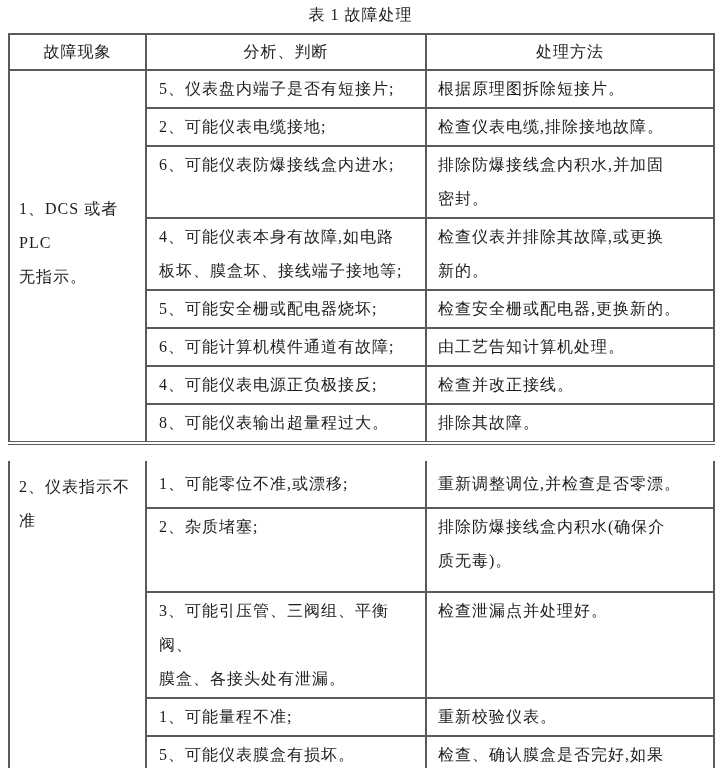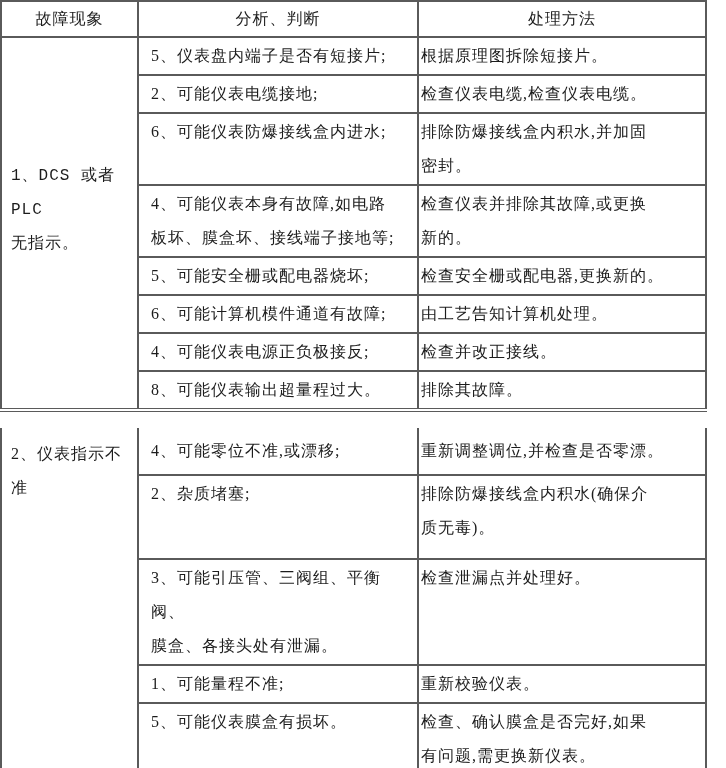--- a/index.html
+++ b/index.html
@@ -8,49 +8,50 @@
     font-family:"Liberation Serif","DejaVu Serif",serif;
     color:#1c1c1c;
   }
   .page { width:726px; height:768px; overflow:hidden; }
   .doc-title {
     width:705px; margin:5px 0 7px 8px;
     text-align:center; font-size:16px; letter-spacing:1px;
   }
   table.fault-table {
     border-collapse:collapse; table-layout:fixed;
-    width:705px; 
+    width:705px; margin-left:8px;
     font-size:16px; letter-spacing:1px;
   }
   table.t2 { margin-top:16px; }
   col.c1 { width:137px; }
   col.c2 { width:280px; }
   col.c3 { width:288px; }
   th, td {
     border:2px solid #5a5a5a;
     line-height:34px;
     white-space:pre-line;
     overflow:hidden;
   }
   th { font-weight:normal; text-align:center; padding:0; }
   td { vertical-align:top; text-align:left; }
   td.ph { padding:1px 6px 1px 9px; }
   td.an { padding:1px 8px 1px 12px; }
-  td.so { padding:1px 8px 1px 2px; }
+  td.so { padding:1px 8px 1px 11px; }
   td.vc { vertical-align:middle; }
-  .t1 td.ph { vertical-align:middle; padding-bottom:28px;font-family:Liberation Mono, monospace; }
+  .t1 td.ph { vertical-align:middle; padding-bottom:28px; }
   .t2 td.ph { vertical-align:top; padding-top:9px; }
   .t1 tr.last > td, .t1 td.bb { border-bottom:4px double #5a5a5a; }
   .t2 tr.first > td { border-top:none; }
 </style>
 </head>
 <body>
 
 <div class="page">
 
+  <div class="doc-title">表 1 故障处理</div>
 
   <table class="fault-table t1">
     <colgroup>
         <col class="c1">
         <col class="c2">
         <col class="c3">
       </colgroup>
     <tbody>
       <tr style="height:34px">
         <th>故障现象</th>
@@ -58,21 +59,21 @@
         <th>处理方法</th>
       </tr>
       <tr style="height:37px">
         <td class="ph bb" rowspan="8">1、DCS 或者 PLC
 无指示。</td>
         <td class="an">5、仪表盘内端子是否有短接片;</td>
         <td class="so">根据原理图拆除短接片。</td>
       </tr>
       <tr style="height:37px">
         <td class="an">2、可能仪表电缆接地;</td>
-        <td class="so">检查仪表电缆,检查仪表电缆。</td>
+        <td class="so">检查仪表电缆,排除接地故障。</td>
       </tr>
       <tr style="height:69px">
         <td class="an">6、可能仪表防爆接线盒内进水;</td>
         <td class="so">排除防爆接线盒内积水,并加固
 密封。</td>
       </tr>
       <tr style="height:71px">
         <td class="an">4、可能仪表本身有故障,如电路
 板坏、膜盒坏、接线端子接地等;</td>
         <td class="so">检查仪表并排除其故障,或更换
@@ -100,21 +101,21 @@
   <table class="fault-table t2">
     <colgroup>
         <col class="c1">
         <col class="c2">
         <col class="c3">
       </colgroup>
     <tbody>
       <tr class="first" style="height:47px">
         <td class="ph" rowspan="5">2、仪表指示不
 准</td>
-        <td class="an vc">4、可能零位不准,或漂移;</td>
+        <td class="an vc">1、可能零位不准,或漂移;</td>
         <td class="so vc">重新调整调位,并检查是否零漂。</td>
       </tr>
       <tr style="height:84px">
         <td class="an">2、杂质堵塞;</td>
         <td class="so">排除防爆接线盒内积水(确保介
 质无毒)。</td>
       </tr>
       <tr style="height:78px">
         <td class="an">3、可能引压管、三阀组、平衡阀、
 膜盒、各接头处有泄漏。</td>

